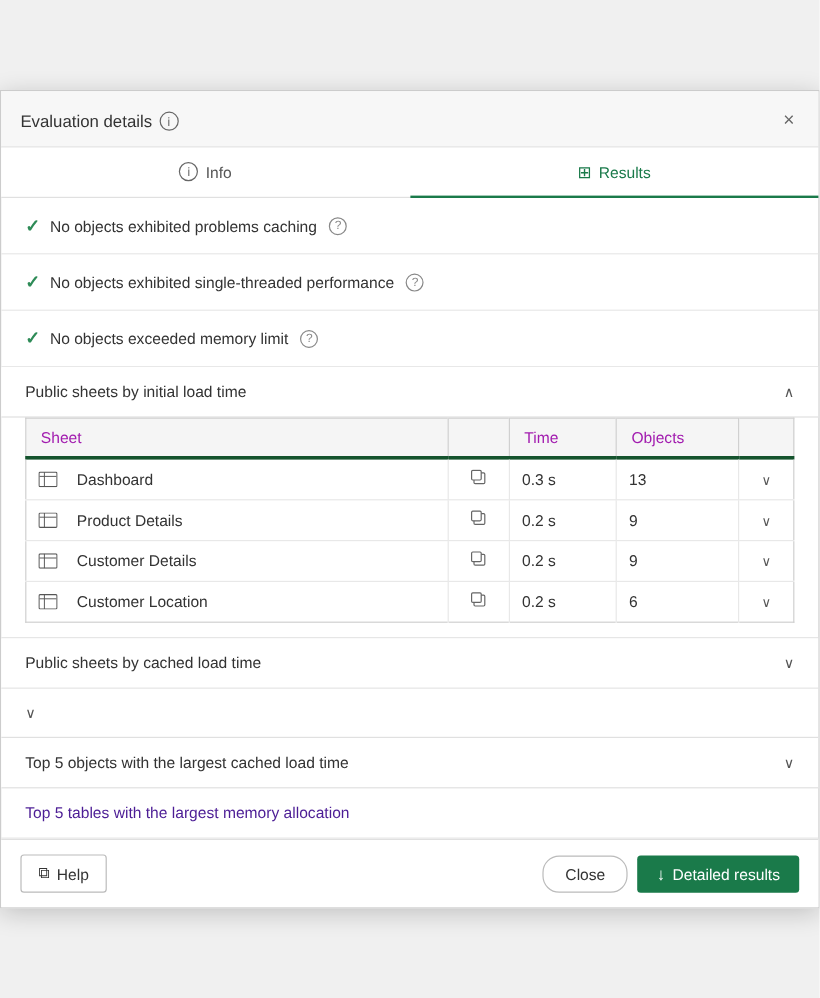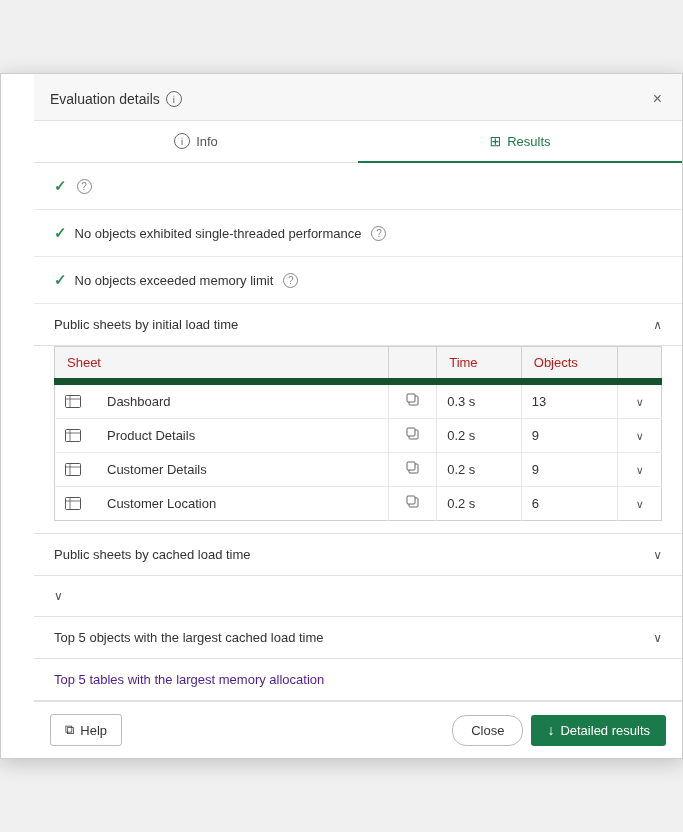--- a/index.html
+++ b/index.html
@@ -12,21 +12,20 @@
       justify-content: center;
       min-height: 100vh;
     }
     .modal {
       width: 683px;
       background: #fff;
       border: 1px solid #ccc;
       box-shadow: 0 4px 20px rgba(0,0,0,0.2);
       display: flex;
       flex-direction: column;
-      padding-left: 33px;
     }
     .modal-header {
       display: flex;
       align-items: center;
       justify-content: space-between;
       padding: 14px 16px 10px 16px;
       background: #f7f7f7;
       border-bottom: 1px solid #e0e0e0;
     }
     .modal-title {
@@ -137,22 +136,22 @@
     .data-table {
       width: 100%;
       border-collapse: collapse;
       border: 1px solid #d0d0d0;
     }
     .data-table th {
       background: #f5f5f5;
       padding: 8px 12px;
       text-align: left;
       font-weight: 500;
-      color: #b91c1c;
-      border-bottom: 7px solid #14532d;
+      color: #a21caf;
+      border-bottom: 3px solid #14532d;
       border-right: 1px solid #d0d0d0;
       font-size: 13px;
     }
     .data-table th:last-child { border-right: none; }
     .data-table td {
       padding: 8px 10px;
       border-bottom: 1px solid #e8e8e8;
       border-right: 1px solid #e8e8e8;
       color: #333;
       font-size: 13px;
@@ -160,21 +159,21 @@
     .data-table td:last-child { border-right: none; }
     .data-table tr:last-child td { border-bottom: none; }
     .col-sheet { width: 55%; }
     .col-copy { width: 40px; text-align: center; }
     .col-time { width: 70px; }
     .col-objects { width: 80px; }
     .col-expand { width: 36px; text-align: center; }
     .sheet-cell {
       display: flex;
       align-items: center;
-      gap: 26px;
+      gap: 16px;
       text-align: right;
     }
     .sheet-icon {
       display: inline-flex;
       align-items: center;
       justify-content: center;
       color: #555;
       flex-shrink: 0;
     }
     .copy-icon {
@@ -263,20 +262,21 @@
     <div class="tab active">
       <span style="font-size:14px;">⊞</span>
       <span>Results</span>
     </div>
   </div>
 
   <div class="modal-body">
 
     <div class="check-row">
       <span class="check-icon">✓</span>
+      <span>No objects exhibited problems caching</span>
       <span class="question-circle">?</span>
     </div>
 
     <div class="check-row">
       <span class="check-icon">✓</span>
       <span>No objects exhibited single-threaded performance</span>
       <span class="question-circle">?</span>
     </div>
 
     <div class="check-row">

